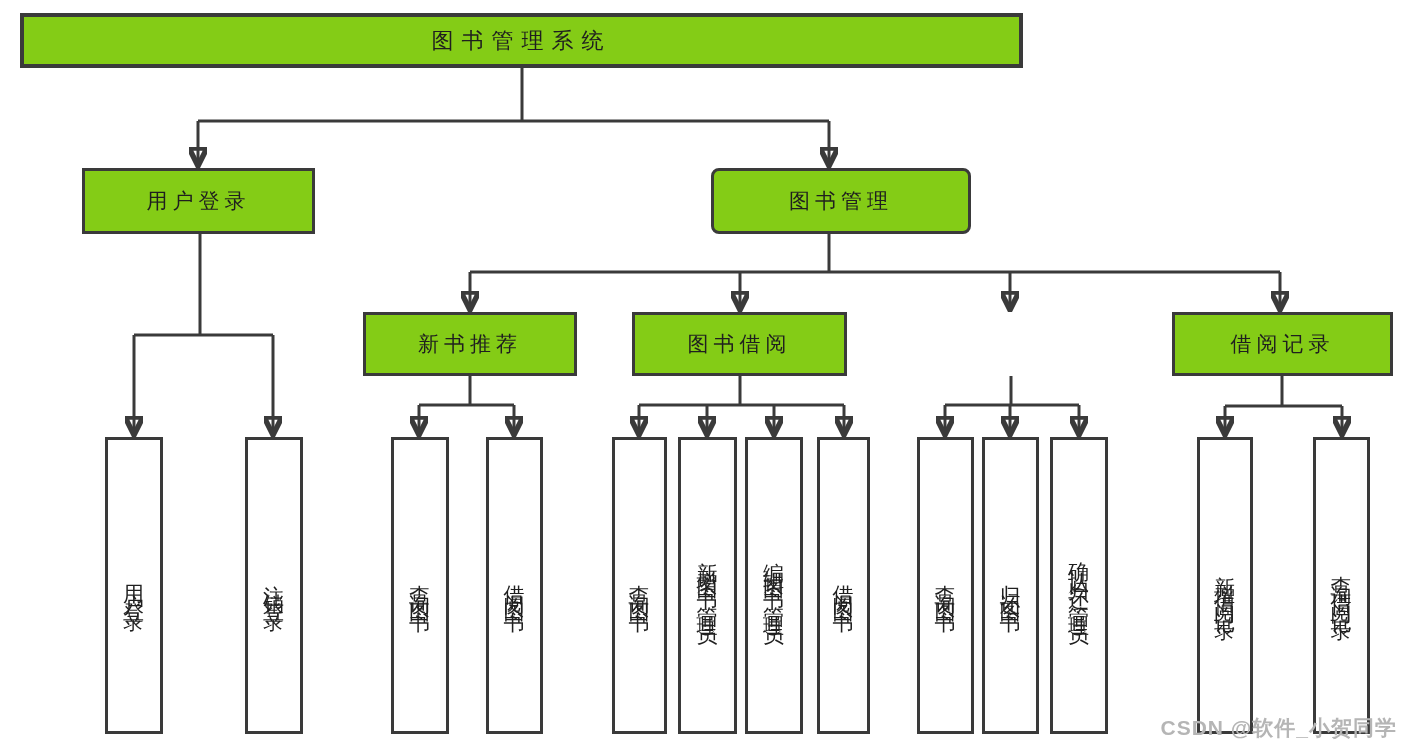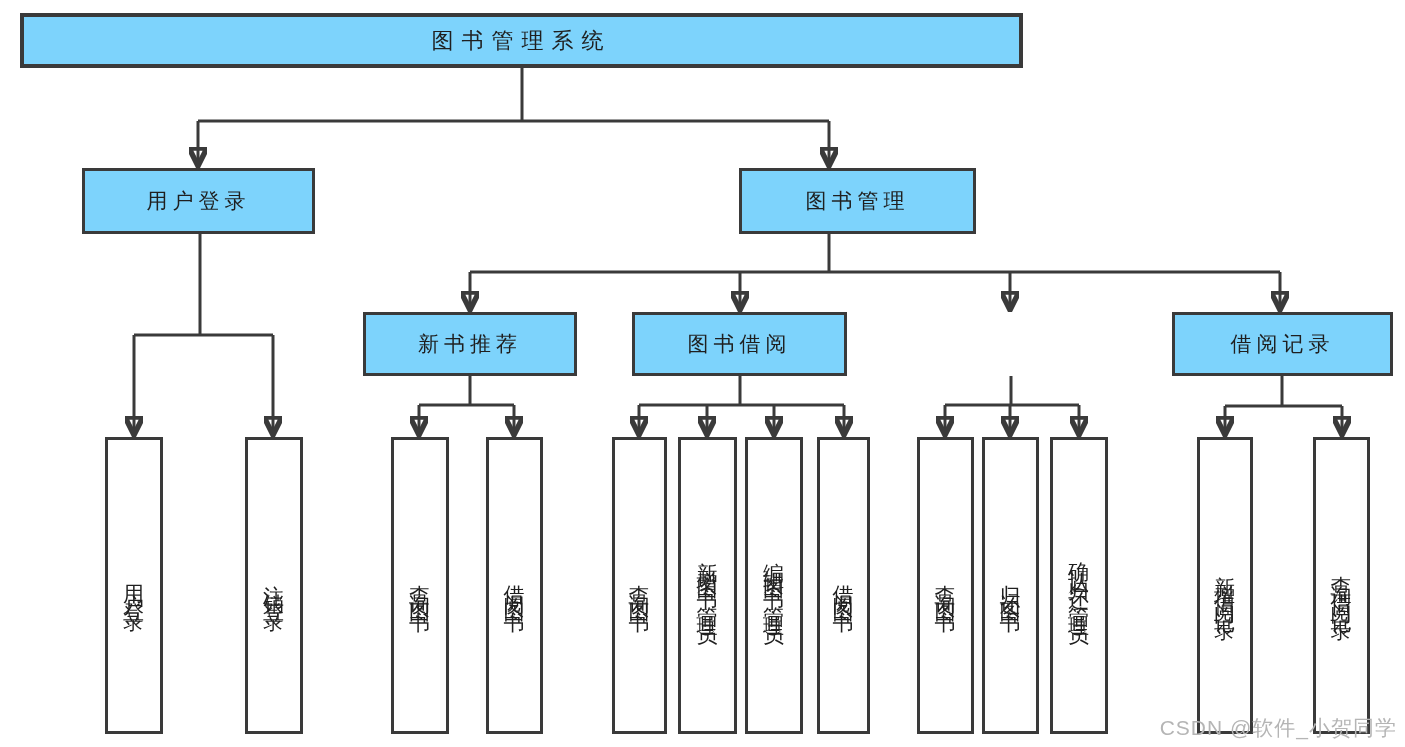--- a/index.html
+++ b/index.html
@@ -13,34 +13,34 @@
   .canvas{
     position:relative;width:1405px;height:747px;background:var(--bg);overflow:hidden;
   }
   .wires{
     position:absolute;left:0;top:0;width:1405px;height:747px;
     color:var(--line);stroke:currentColor;stroke-width:3;z-index:1;
   }
   .wires path,.wires line{fill:none;stroke:currentColor;}
   .box{
     position:absolute;box-sizing:border-box;border:3px solid var(--line);
-    background:#7dd3fc;display:flex;align-items:center;justify-content:center;
+    background:#84cc16;display:flex;align-items:center;justify-content:center;
     font-size:21px;letter-spacing:5px;color:var(--text);z-index:2;
     white-space:nowrap;
   }
   .box.root{border-width:4px;font-size:22px;letter-spacing:8px;}
   .leaf{
     position:absolute;box-sizing:border-box;border:3px solid var(--line);
     background:#fff;display:flex;align-items:center;justify-content:center;
     writing-mode:vertical-rl;text-orientation:mixed;
     font-size:21px;letter-spacing:9px;line-height:1;color:var(--text);z-index:2;
   }
   .watermark{
     position:absolute;right:8px;top:714px;font-size:21px;color:var(--wm);
-    letter-spacing:1px;z-index:3;white-space:nowrap;
+    letter-spacing:1px;z-index:3;white-space:nowrap;font-weight:bold;
   }
 </style>
 </head>
 <body>
 
 <div class="canvas">
 
   <svg class="wires" viewBox="0 0 1405 747" aria-hidden="true">
     <defs>
       <marker id="ah" viewBox="0 0 10 10" refX="10" refY="5" markerWidth="7" markerHeight="6" orient="auto-start-reverse">
@@ -92,21 +92,21 @@
     <g>
       <path d="M1282,376 V406 M1225,406 H1342"></path>
       <line x1="1225" y1="406" x2="1225" y2="435" marker-end="url(#ah)"></line>
       <line x1="1342" y1="406" x2="1342" y2="435" marker-end="url(#ah)"></line>
     </g>
   </svg>
 
   <div class="box root" style="left:20px;top:13px;width:1003px;height:55px;">图书管理系统</div>
 
   <div class="box" style="left:82px;top:168px;width:233px;height:66px;">用户登录</div>
-  <div class="box" style="left:739px;top:168px;width:237px;height:66px;">图书管理</div>
+  <div class="box" style="left:711px;top:168px;width:260px;height:66px;border-radius:8px;">图书管理</div>
 
   <div class="box" style="left:363px;top:312px;width:214px;height:64px;">新书推荐</div>
   <div class="box" style="left:632px;top:312px;width:215px;height:64px;">图书借阅</div>
   <div class="box" style="left:1172px;top:312px;width:221px;height:64px;">借阅记录</div>
 
   <div class="leaf" style="left:105px;top:437px;width:58px;height:297px;">用户登录</div>
   <div class="leaf" style="left:245px;top:437px;width:58px;height:297px;">注销登录</div>
 
   <div class="leaf" style="left:391px;top:437px;width:58px;height:297px;">查询图书</div>
   <div class="leaf" style="left:486px;top:437px;width:57px;height:297px;">借阅图书</div>

